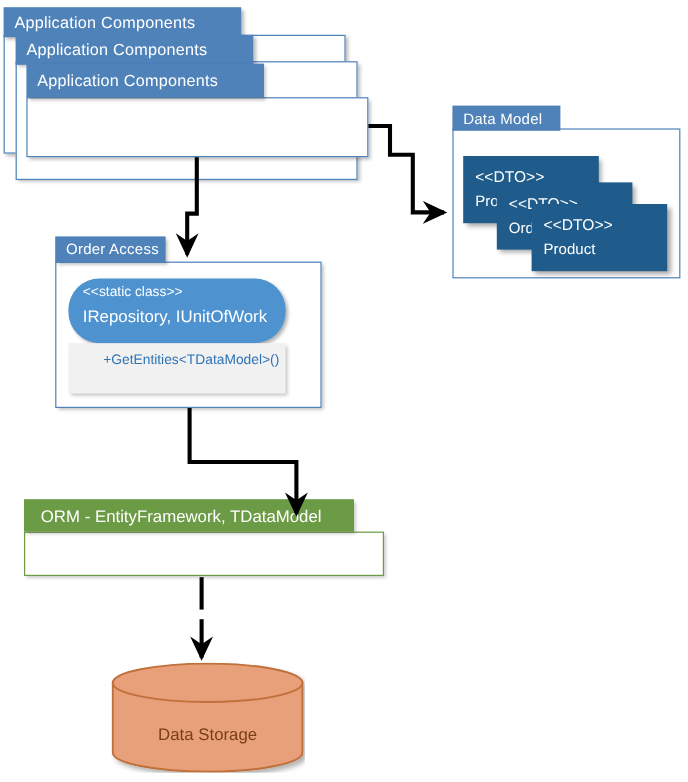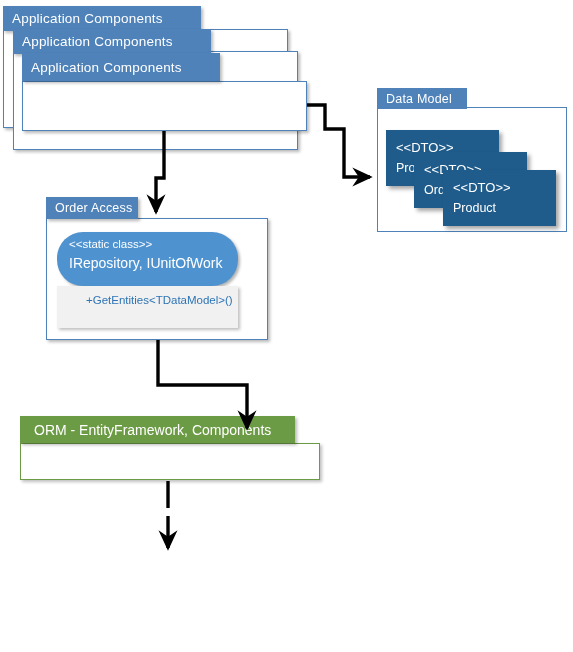--- a/index.html
+++ b/index.html
@@ -163,24 +163,38 @@
       <span class="nm">IRepository, IUnitOfWork</span>
     </div>
     <div class="cls-body" style="left:57px;top:286px;width:181px;height:42px;">
       <span>+GetEntities&lt;TDataModel&gt;()</span>
     </div>
   </div>
 
   <div>
     <div class="orm-body" style="left:20px;top:443px;width:300px;height:37px;"></div>
     <div class="orm-head" style="left:20px;top:416px;width:275px;height:27px;">
-      <span>ORM -  EntityFramework, Components</span>
-    </div>
-  </div>
-
+      <span>ORM -  EntityFramework, TDataModel</span>
+    </div>
+  </div>
+
+  <div class="cyl" style="left:92px;top:552px;width:162px;height:92px;">
+    <svg width="162" height="92" viewBox="0 0 162 92">
+      <defs>
+        <filter id="cylshadow" x="-20%" y="-20%" width="150%" height="150%">
+          <feDropShadow dx="3" dy="3" stdDeviation="2" flood-color="#000000" flood-opacity="0.3"></feDropShadow>
+        </filter>
+      </defs>
+      <g filter="url(#cylshadow)">
+        <path d="M2,17 L2,75 A79,16 0 0 0 160,75 L160,17 Z" fill="#E8A07A" stroke="#C0703A" stroke-width="1.6"></path>
+        <ellipse cx="81" cy="17" rx="79" ry="16" fill="#E8A07A" stroke="#C0703A" stroke-width="1.6"></ellipse>
+      </g>
+    </svg>
+    <div class="cyl-label">Data Storage</div>
+  </div>
 
   <svg class="conn" viewBox="0 0 573 652">
     <defs>
       <marker id="arrow" markerWidth="7" markerHeight="7" refX="5.2" refY="3.2" orient="auto" markerUnits="strokeWidth">
         <path d="M0,0.4 L6,3.2 L0,6 L1.9,3.2 Z" fill="#000000"></path>
       </marker>
     </defs>
 
     <path d="M307,105 L325,105 L325,129 L344,129 L344,177 L370,177" fill="none" stroke="#000000" stroke-width="3.4" marker-end="url(#arrow)"></path>
 

